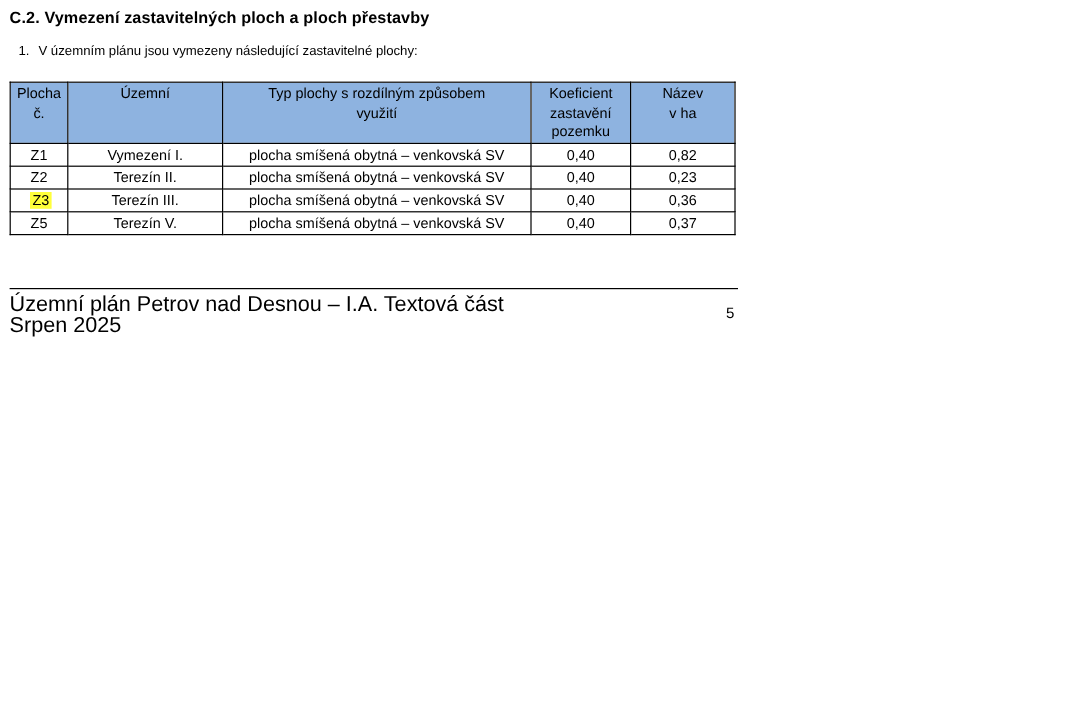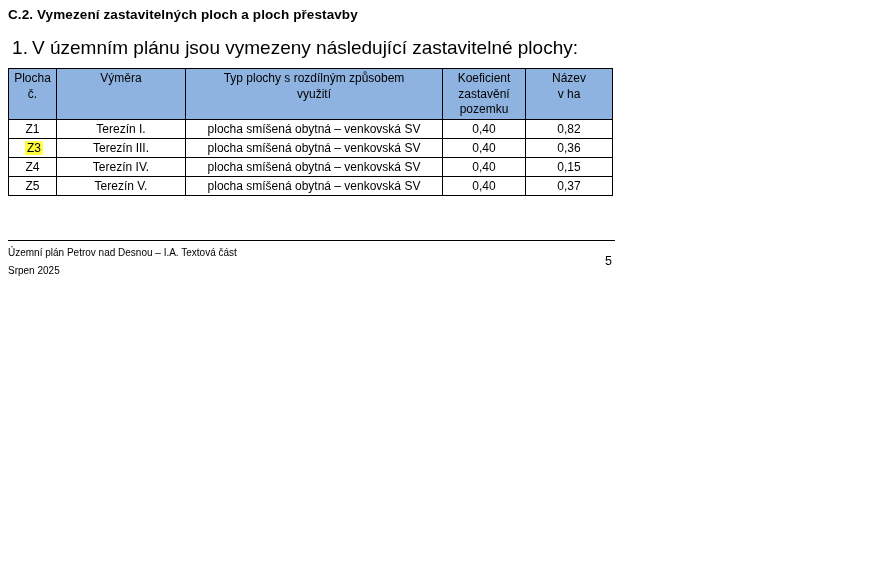--- a/index.html
+++ b/index.html
@@ -22,21 +22,21 @@
     left: 8px;
     top: 7px;
     font-size: 13.5px;
     font-weight: bold;
     letter-spacing: 0.1px;
   }
   .intro {
     position: absolute;
     left: 8px;
     top: 37px;
-    font-size: 19px;
+    font-size: 11px;
     text-align: center;
   }
   .intro .num { display: inline-block; width: 24px; }
   table.plochy {
     position: absolute;
     left: 8px;
     top: 68px;
     width: 604px;
     border-collapse: collapse;
     table-layout: fixed;
@@ -71,21 +71,21 @@
     position: absolute;
     left: 8px;
     top: 240px;
     width: 607px;
     border-top: 1.5px solid var(--border-color);
   }
   .footer-text {
     position: absolute;
     left: 8px;
     top: 244px;
-    font-size: 10px;
+    font-size: 18px;
     line-height: 18px;
   }
   .page-number {
     position: absolute;
     left: 8px;
     top: 254px;
     width: 604px;
     text-align: right;
     font-size: 12.5px;
   }
@@ -106,51 +106,51 @@
       <col style="width:48px">
       <col style="width:129px">
       <col style="width:257px">
       <col style="width:83px">
       <col style="width:87px">
     </colgroup>
     <thead>
       <tr>
         <th>Plocha
 č.</th>
-        <th>Výměra</th>
+        <th>Územní</th>
         <th>Typ plochy s rozdílným způsobem
 využití</th>
         <th>Koeficient
 zastavění
 pozemku</th>
         <th>Název
 v ha</th>
       </tr>
     </thead>
     <tbody>
         <tr>
           <td>Z1</td>
-          <td>Terezín I.</td>
+          <td>Vymezení I.</td>
           <td>plocha smíšená obytná – venkovská SV</td>
           <td>0,40</td>
           <td>0,82</td>
+        </tr>
+        <tr>
+          <td>Z2</td>
+          <td>Terezín II.</td>
+          <td>plocha smíšená obytná – venkovská SV</td>
+          <td>0,40</td>
+          <td>0,23</td>
         </tr>
         <tr>
           <td><span class="hl">Z3</span></td>
           <td>Terezín III.</td>
           <td>plocha smíšená obytná – venkovská SV</td>
           <td>0,40</td>
           <td>0,36</td>
-        </tr>
-        <tr>
-          <td>Z4</td>
-          <td>Terezín IV.</td>
-          <td>plocha smíšená obytná – venkovská SV</td>
-          <td>0,40</td>
-          <td>0,15</td>
         </tr>
         <tr>
           <td>Z5</td>
           <td>Terezín V.</td>
           <td>plocha smíšená obytná – venkovská SV</td>
           <td>0,40</td>
           <td>0,37</td>
         </tr>
       </tbody>
   </table>

